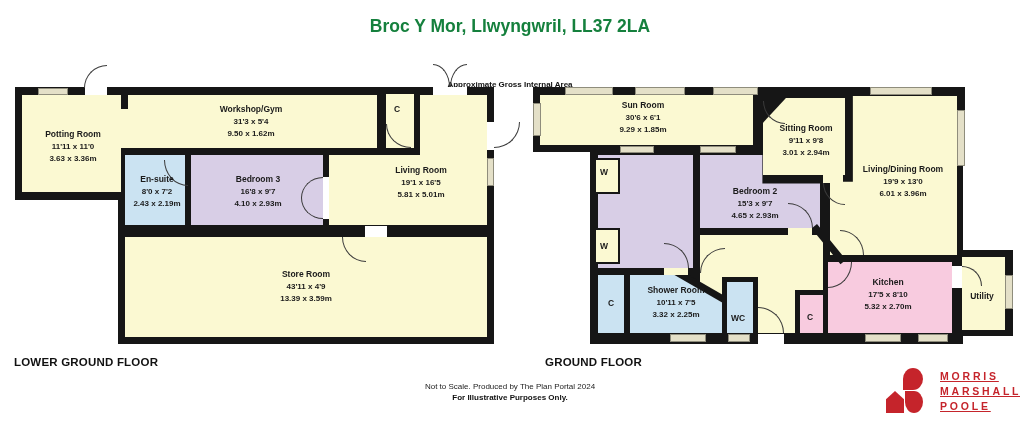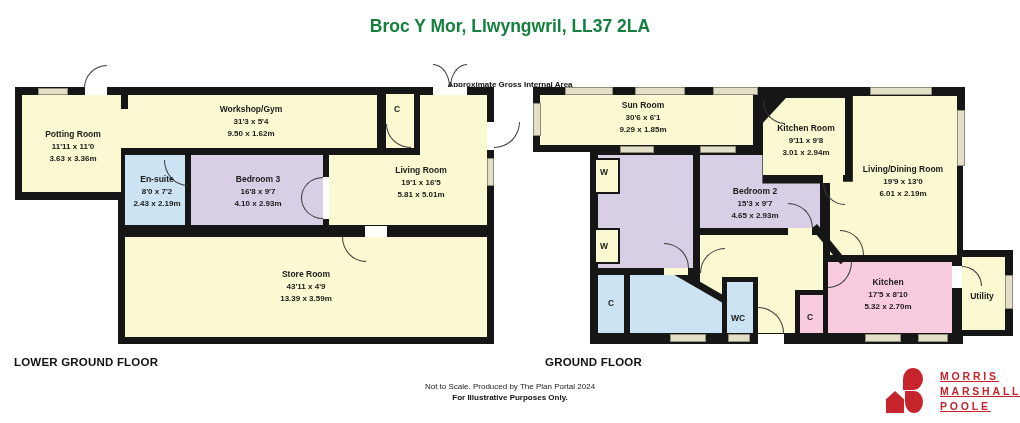--- a/index.html
+++ b/index.html
@@ -162,33 +162,38 @@
   <div class="arc tr" style="left:758px;top:307px;width:26px;height:26px"></div>
   <div class="gap" style="left:952px;top:266px;width:10px;height:22px"></div>
   <div class="arc tr" style="left:962px;top:266px;width:20px;height:20px"></div>
 
   <div class="label" style="left:643px;top:118px">
     <div class="rname">Sun Room</div>
     <div>30'6 x 6'1</div>
     <div>9.29 x 1.85m</div>
   </div>
   <div class="label" style="left:806px;top:141px">
-    <div class="rname">Kitchen Room</div>
+    <div class="rname">Sitting Room</div>
     <div>9'11 x 9'8</div>
     <div>3.01 x 2.94m</div>
   </div>
   <div class="label" style="left:903px;top:182px">
     <div class="rname">Living/Dining Room</div>
     <div>19'9 x 13'0</div>
-    <div>6.01 x 2.19m</div>
+    <div>6.01 x 3.96m</div>
   </div>
   <div class="label" style="left:755px;top:204px">
     <div class="rname">Bedroom 2</div>
     <div>15'3 x 9'7</div>
     <div>4.65 x 2.93m</div>
+  </div>
+  <div class="label" style="left:676px;top:303px">
+    <div class="rname">Shower Room</div>
+    <div>10'11 x 7'5</div>
+    <div>3.32 x 2.25m</div>
   </div>
   <div class="label" style="left:888px;top:295px">
     <div class="rname">Kitchen</div>
     <div>17'5 x 8'10</div>
     <div>5.32 x 2.70m</div>
   </div>
   <div class="slabel" style="left:982px;top:296px">Utility</div>
   <div class="slabel" style="left:738px;top:318px">WC</div>
   <div class="slabel" style="left:604px;top:172px">W</div>
   <div class="slabel" style="left:604px;top:246px">W</div>

